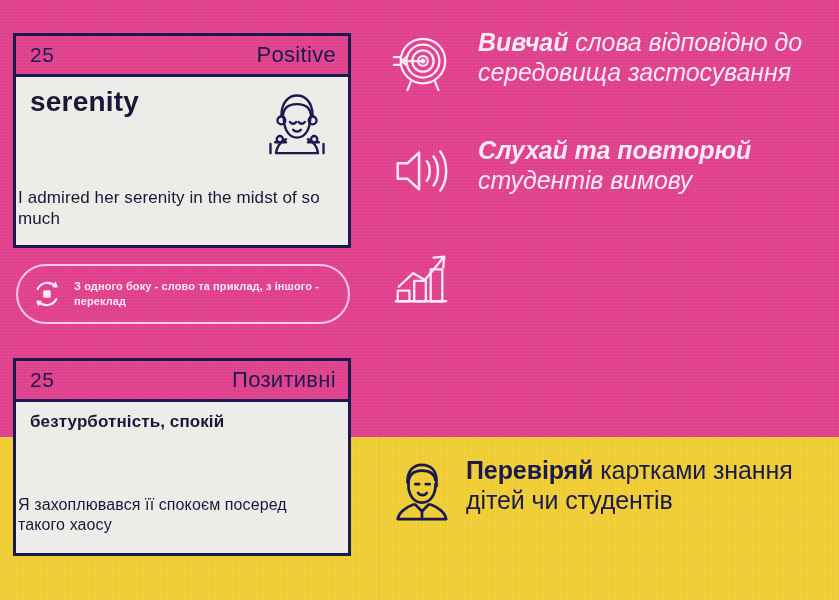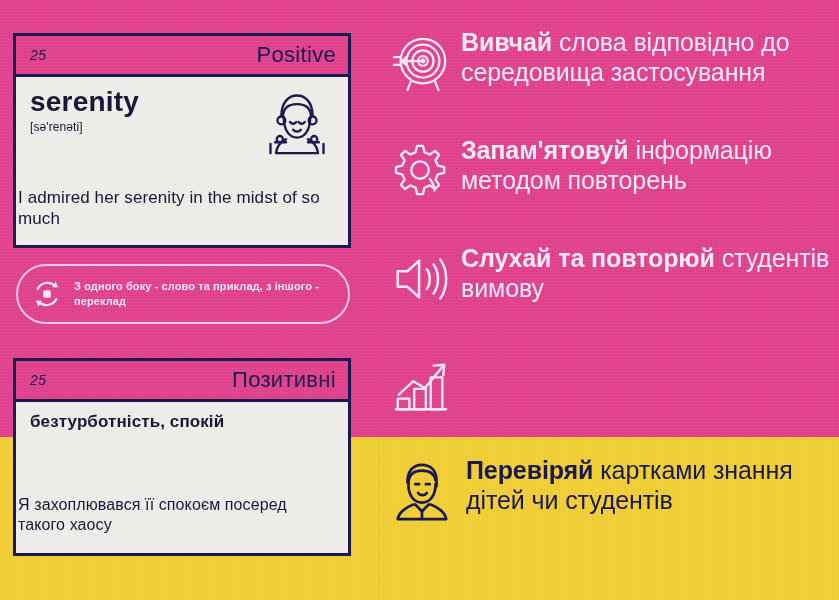--- a/index.html
+++ b/index.html
@@ -66,23 +66,22 @@
     height: 41px;
     border-bottom: 3px solid #1b1a4e;
     box-sizing: border-box;
     display: flex;
     align-items: center;
     justify-content: space-between;
     padding: 0 12px 0 14px;
     color: #1b1a4e;
   }
   .card-num {
-    font-size: 14px;
+    font-size: 21px;
     letter-spacing: .5px;
-    font-style: italic;
   }
   .card-cat {
     font-size: 22px;
     letter-spacing: .3px;
   }
   .card-body {
     position: relative;
     height: calc(100% - 41px);
     background: #eeece8;
     box-sizing: border-box;
@@ -154,24 +153,25 @@
   
   .features {
     position: absolute;
     left: 382px;
     top: 24px;
     width: 457px;
   }
   .feature {
     display: flex;
     align-items: flex-start;
-    gap: 9px;
+    gap: 26px;
     height: 108px;
     padding-left: 8px;
     box-sizing: border-box;
+    font-style: italic;
   }
   .feature .ficon {
     flex: 0 0 auto;
     width: 62px;
     height: 62px;
     margin-top: 8px;
   }
   .feature .ftext {
     color: #fdeaf4;
     font-size: 25px;
@@ -215,21 +215,20 @@
   <div class="bg-yellow-left"></div>
   <div class="bg-yellow-right"></div>
 
   <div class="card card-en">
     <div class="card-head">
       <span class="card-num">25</span>
       <span class="card-cat">Positive</span>
     </div>
     <div class="card-body">
       <div class="word">serenity</div>
-      <div class="phon">[sə'renəti]</div>
 
       <svg class="card-illus" viewBox="0 0 100 100">
         <g fill="none" stroke="#1b1a4e" stroke-width="3" stroke-linecap="round" stroke-linejoin="round">
           <path d="M30 42 C30 24 40 16 50 16 C60 16 70 24 70 42"></path>
           <path d="M32 44 C32 32 38 27 50 27 C62 27 68 32 68 44"></path>
           <path d="M33 44 C33 60 40 70 50 70 C60 70 67 60 67 44"></path>
           <path d="M41 50 C43.5 53 46.5 53 49 50"></path>
           <path d="M52 50 C54.5 53 57.5 53 60 50"></path>
           <path d="M45 60 C47.5 63 52.5 63 55 60"></path>
           <circle cx="30" cy="48" r="5"></circle>
@@ -284,32 +283,20 @@
           <path d="M4 26 L11 26 M4 34 L11 34"></path>
           <path d="M22 50 L18 60 M46 50 L50 60"></path>
         </g>
         <circle cx="34" cy="30" r="2.6" fill="#fdeaf4"></circle>
       </svg>
       <div class="ftext">
         <b>Вивчай</b><span> слова відповідно до середовища застосування</span>
       </div>
     </div>
 
-    <div class="feature">
-      <svg class="ficon" viewBox="0 0 64 64">
-        <g fill="none" stroke="#fdeaf4" stroke-width="2.4" stroke-linejoin="round" stroke-linecap="round">
-          <path d="M28 6 l6 0 1.5 6.5 5.5 2.5 5.5-3.8 4.2 4.2 -3.8 5.5 2.5 5.5 6.5 1.5 0 6 -6.5 1.5 -2.5 5.5 3.8 5.5 -4.2 4.2 -5.5-3.8 -5.5 2.5 -1.5 6.5 -6 0 -1.5-6.5 -5.5-2.5 -5.5 3.8 -4.2-4.2 3.8-5.5 -2.5-5.5 -6.5-1.5 0-6 6.5-1.5 2.5-5.5 -3.8-5.5 4.2-4.2 5.5 3.8 5.5-2.5 Z"></path>
-          <circle cx="31" cy="31" r="9"></circle>
-          <path d="M41 40 C44 44 46 48 46 52"></path>
-        </g>
-      </svg>
-      <div class="ftext">
-        <b>Запам'ятовуй</b><span> інформацію методом повторень</span>
-      </div>
-    </div>
 
     <div class="feature">
       <svg class="ficon" viewBox="0 0 64 64">
         <g fill="none" stroke="#fdeaf4" stroke-width="2.6" stroke-linejoin="round" stroke-linecap="round">
           <path d="M8 24 L8 40 L18 40 L30 51 L30 13 L18 24 Z"></path>
           <path d="M38 22 C42 27 42 37 38 42"></path>
           <path d="M45 17 C51 25 51 39 45 47"></path>
           <path d="M52 12 C60 23 60 41 52 52"></path>
         </g>
       </svg>

